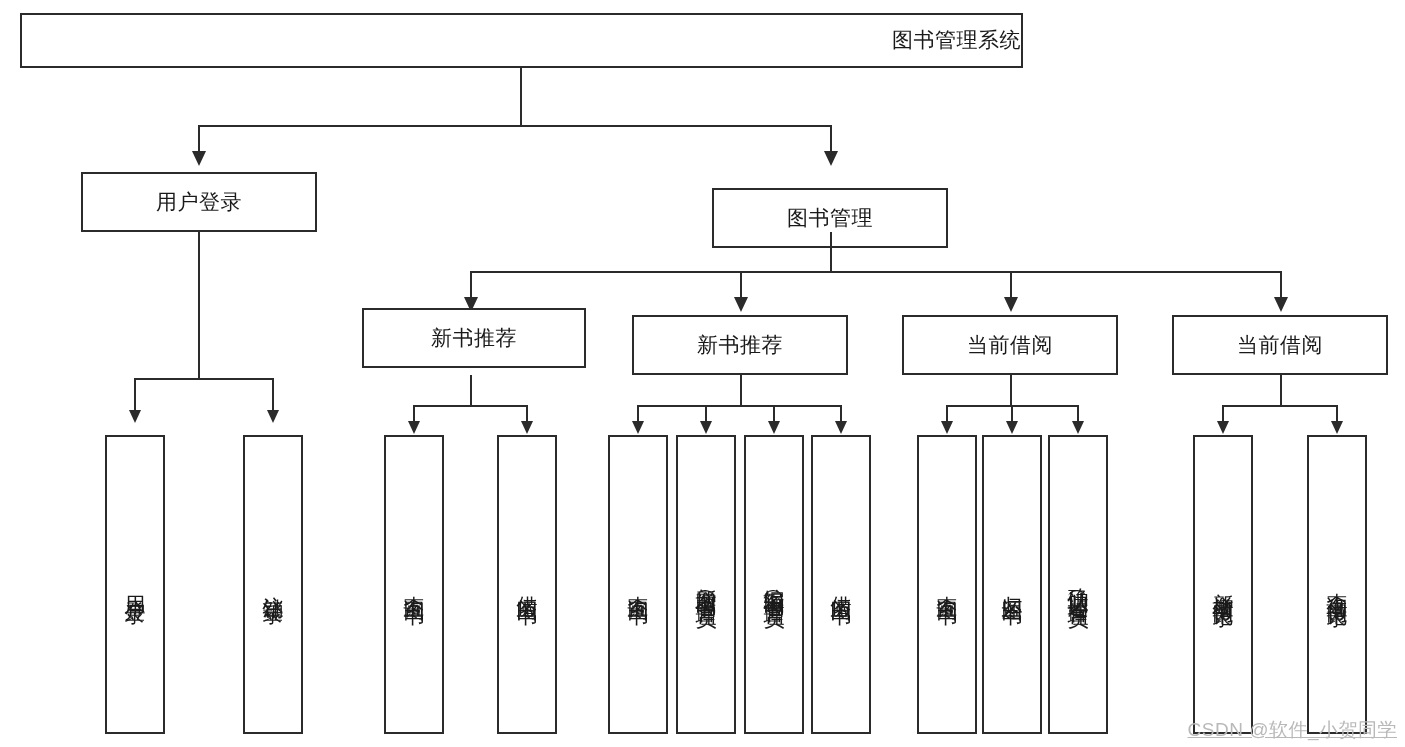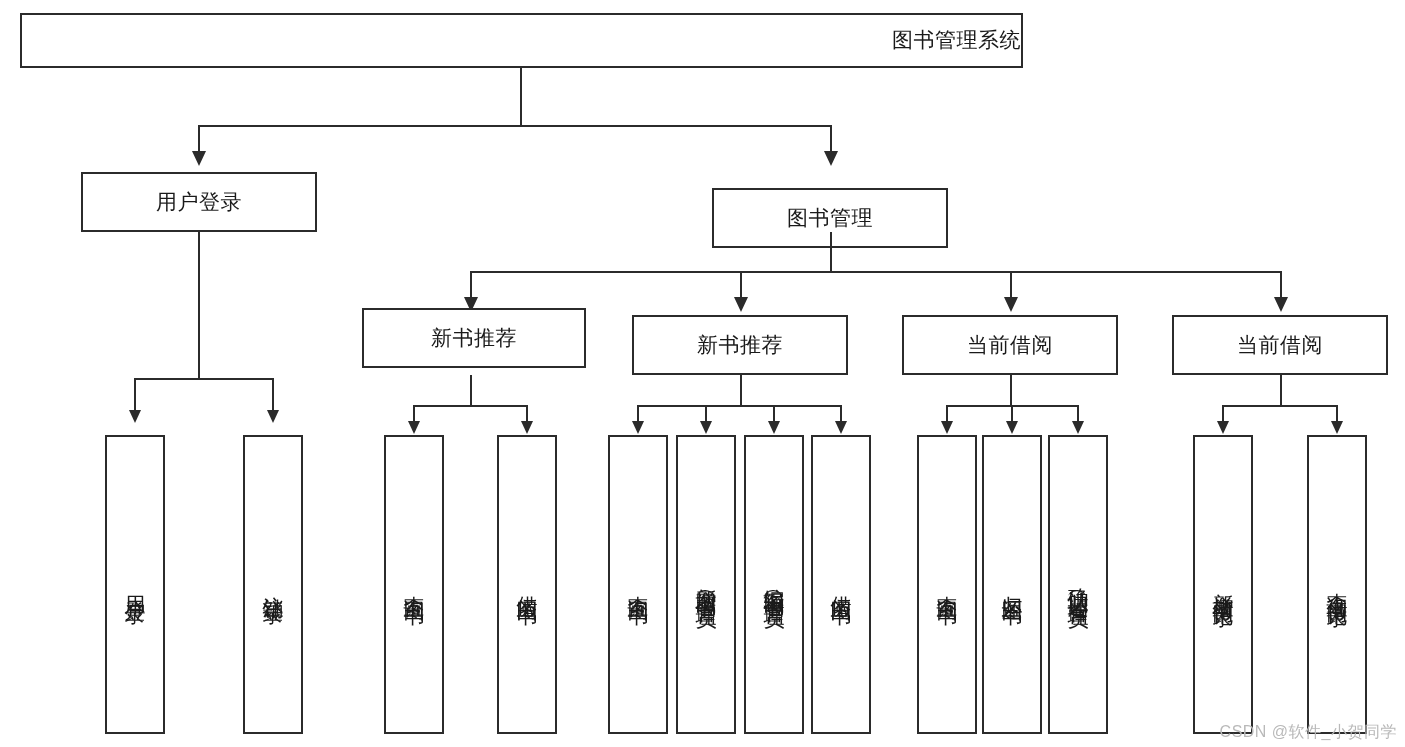--- a/index.html
+++ b/index.html
@@ -67,25 +67,26 @@
   .arrow.big{
     border-left:7px solid transparent;
     border-right:7px solid transparent;
     border-top:15px solid #2b2b2b;
   }
   
   #watermark{
     position:absolute;
     right:8px;
     bottom:4px;
-    font-size:16px;
+    font-size:19px;
     color:#b9b9b9;
     white-space:nowrap;
     letter-spacing:0.5px;
     pointer-events:none;
+    text-decoration:underline;
   }
 </style>
 </head>
 <body>
 
 <div id="canvas">
 
   <div class="node h root" style="left:20px;top:13px;width:1003px;height:55px;justify-content:flex-end;">
     <span class="lbl">图书管理系统</span>
   </div>

